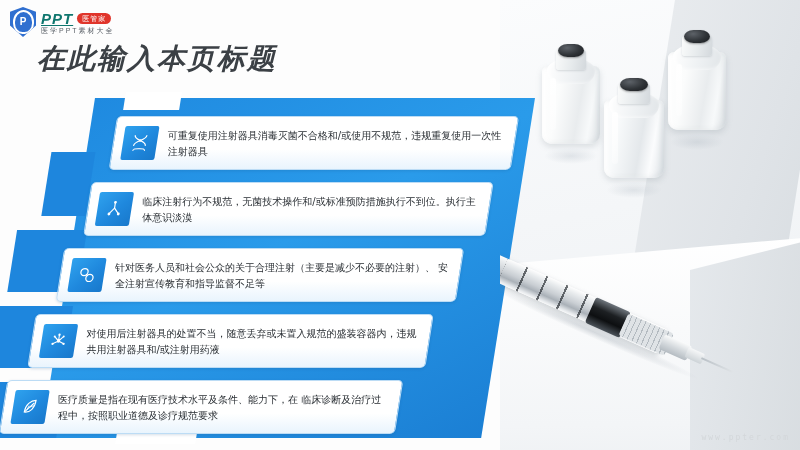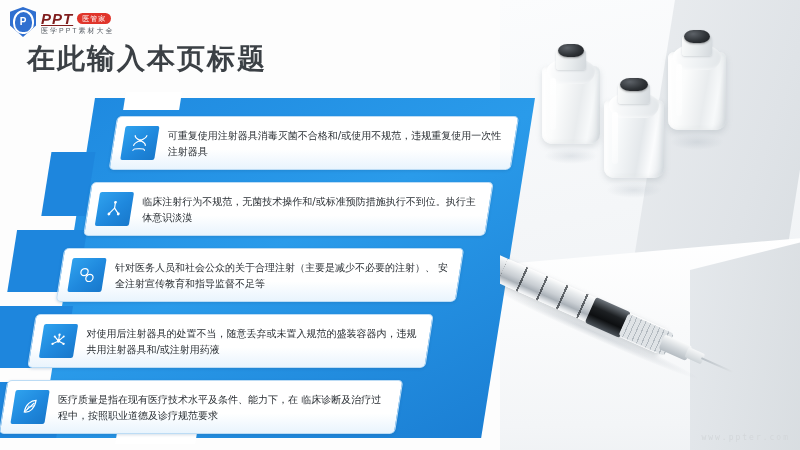--- a/index.html
+++ b/index.html
@@ -135,33 +135,33 @@
     display:flex;align-items:center;justify-content:center;
   }
   .logo-shield .inner{
     width:17px;height:20px;border-radius:50% 50% 45% 45%;
     border:2px solid #ffffff;display:flex;align-items:center;justify-content:center;
     color:#ffffff;font-size:10px;font-weight:bold;line-height:1;
   }
   .logo-textwrap{display:flex;flex-direction:column;gap:1px;}
   .logo-row1{display:flex;align-items:center;gap:4px;}
   .logo-ppt{
-    font-size:15px;font-weight:bold;color:#7f1d1d;letter-spacing:1px;
+    font-size:15px;font-weight:bold;color:#0f766e;letter-spacing:1px;
     font-style:italic;line-height:1;text-decoration:underline;
   }
   .logo-badge{
     background:#e0352b;color:#ffffff;font-size:7px;line-height:1;
     padding:2px 5px;border-radius:7px;letter-spacing:1px;
   }
   .logo-sub{font-size:7px;color:#5b6168;letter-spacing:2px;line-height:1;}
 
   .page-title{
-    position:absolute;left:27px;top:44px;
+    position:absolute;left:37px;top:44px;
     font-size:28px;font-weight:bold;color:#3b4045;letter-spacing:2px;
-    line-height:1.1;white-space:nowrap;
+    line-height:1.1;white-space:nowrap;font-style:italic;
   }
 
   
   .panel-wrap{
     position:absolute;left:0;top:98px;width:560px;height:340px;
     transform:skewX(-9deg);transform-origin:top left;
   }
   .panel-bg{
     position:absolute;left:95px;top:0;width:440px;height:340px;
     background:linear-gradient(150deg,#1f8ae0 0%,#2a9bea 45%,#1b7fd4 100%);

